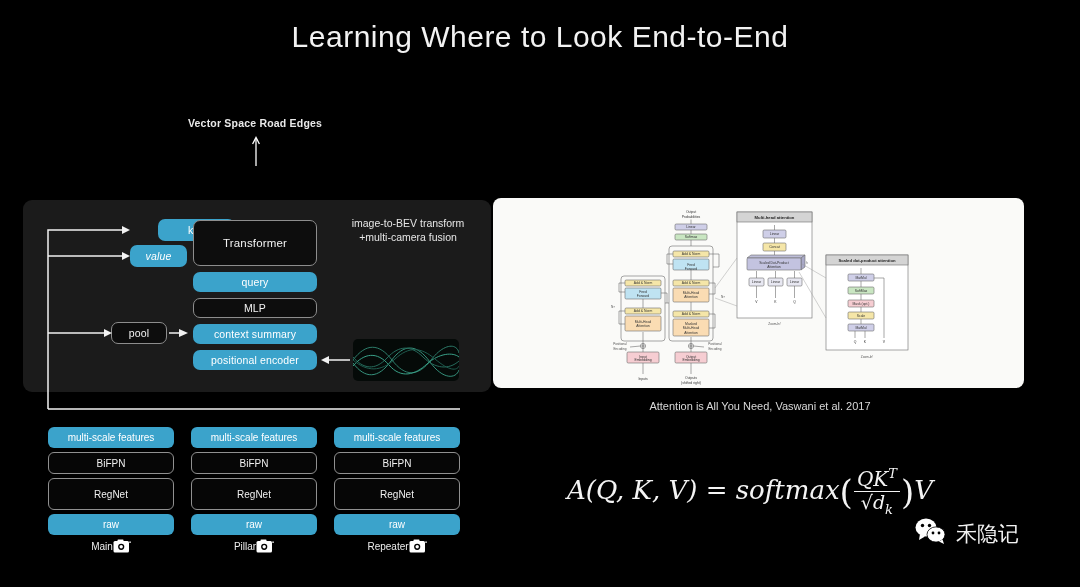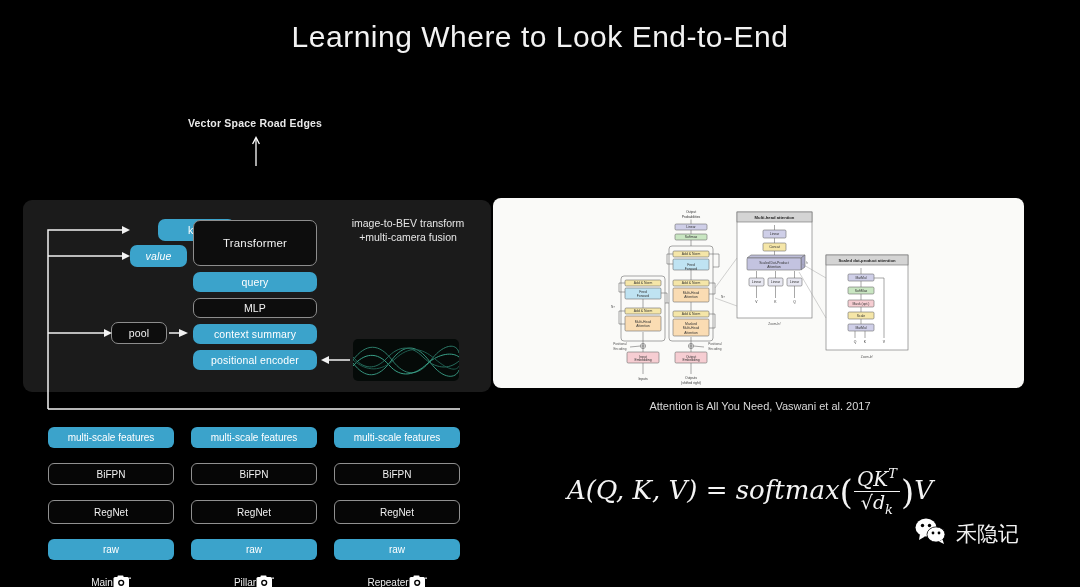--- a/index.html
+++ b/index.html
@@ -70,28 +70,28 @@
   
   .svg-layer { position: absolute; left: 0; top: 0; width: 1080px; height: 587px; pointer-events: none; }
 
   
   .col { position: absolute; width: 126px; }
   #col-0 { left: 48px;  top: 427px; }
   #col-1 { left: 191px; top: 427px; }
   #col-2 { left: 334px; top: 427px; }
 
   .cblk {
-    width: 126px; border-radius: 6px; margin-bottom: 15px;
+    width: 126px; border-radius: 6px; margin-bottom: 4px;
     display: flex; align-items: center; justify-content: center;
     font-size: 10px; color: #fff;
   }
   .cblk.blue { background: #3ba3cb; height: 21px; }
   .cblk.outline { background: #060606; border: 1.2px solid #909090; color: #f0f0f0; }
   .cblk.h-bifpn { height: 22px; }
-  .cblk.h-regnet { height: 24px; }
+  .cblk.h-regnet { height: 32px; }
 
   .cam-row {
     display: flex; align-items: center; justify-content: center;
     margin-top: 3px;
   }
   .cam-name { font-size: 10px; color: #ededed; }
   .cam-icon { width: 18px; height: 14px; }
 
   
   .panel-right {

